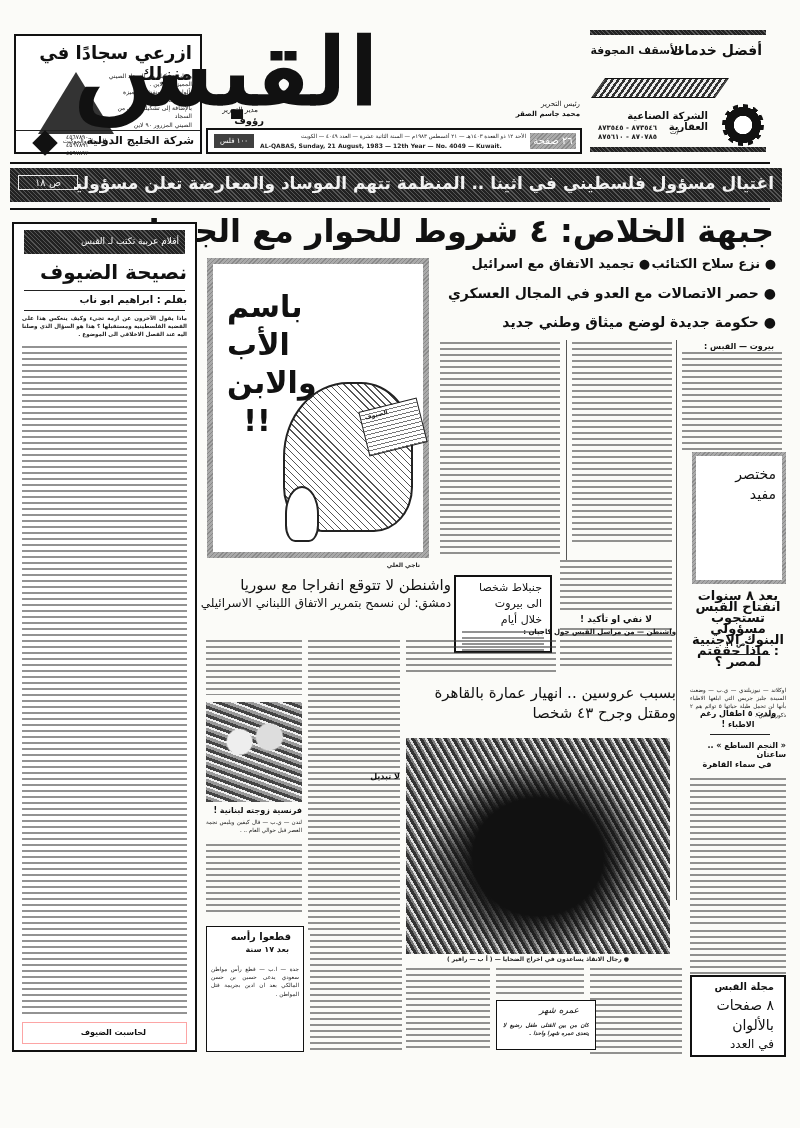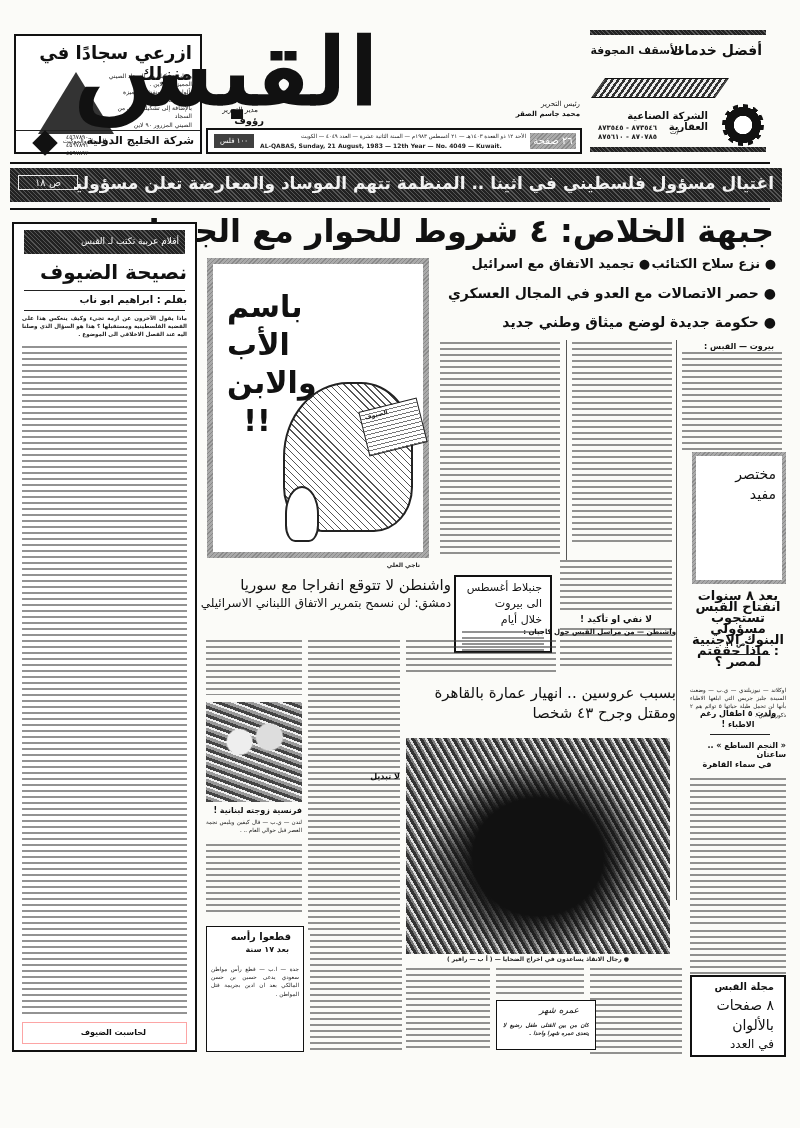--- a/index.html
+++ b/index.html
@@ -159,21 +159,21 @@
 <div class="abs fake" style="left:690px;top:778px;width:96px;height:150px;"></div>
 
 <div class="abs box" style="left:690px;top:975px;width:96px;height:82px;">
   <div class="abs headline rtl" style="right:10px;top:4px;font-size:10px;">مجلة القبس</div>
   <div class="abs headline rtl" style="right:10px;top:20px;font-size:14px;font-weight:400;">٨ صفحات</div>
   <div class="abs headline rtl" style="right:10px;top:40px;font-size:14px;font-weight:400;">بالألوان</div>
   <div class="abs headline rtl" style="right:10px;top:60px;font-size:12px;font-weight:400;">في العدد</div>
 </div>
 
 <div class="abs box" style="left:454px;top:575px;width:98px;height:78px;">
-  <div class="abs rtl headline" style="right:8px;top:4px;font-size:11px;font-weight:400;">جنبلاط أغسطس</div>
+  <div class="abs rtl headline" style="right:8px;top:4px;font-size:11px;font-weight:400;">جنبلاط شخصا</div>
   <div class="abs rtl headline" style="right:8px;top:20px;font-size:11px;font-weight:400;">الى بيروت</div>
   <div class="abs rtl headline" style="right:8px;top:36px;font-size:11px;font-weight:400;">خلال أيام</div>
   <div class="abs fake" style="left:6px;right:6px;top:54px;height:20px;"></div>
 </div>
 
 <div class="abs fake" style="left:560px;top:560px;width:112px;height:50px;"></div>
 <div class="abs rtl headline" style="left:560px;top:614px;width:112px;font-size:9px;text-align:center;">لا نفي او تأكيد !</div>
 <div class="abs fake" style="left:560px;top:628px;width:112px;height:42px;"></div>
 
 <div class="abs rtl headline" style="left:206px;top:576px;width:245px;font-size:15px;font-weight:400;white-space:nowrap;">واشنطن لا تتوقع انفراجا مع سوريا</div>

